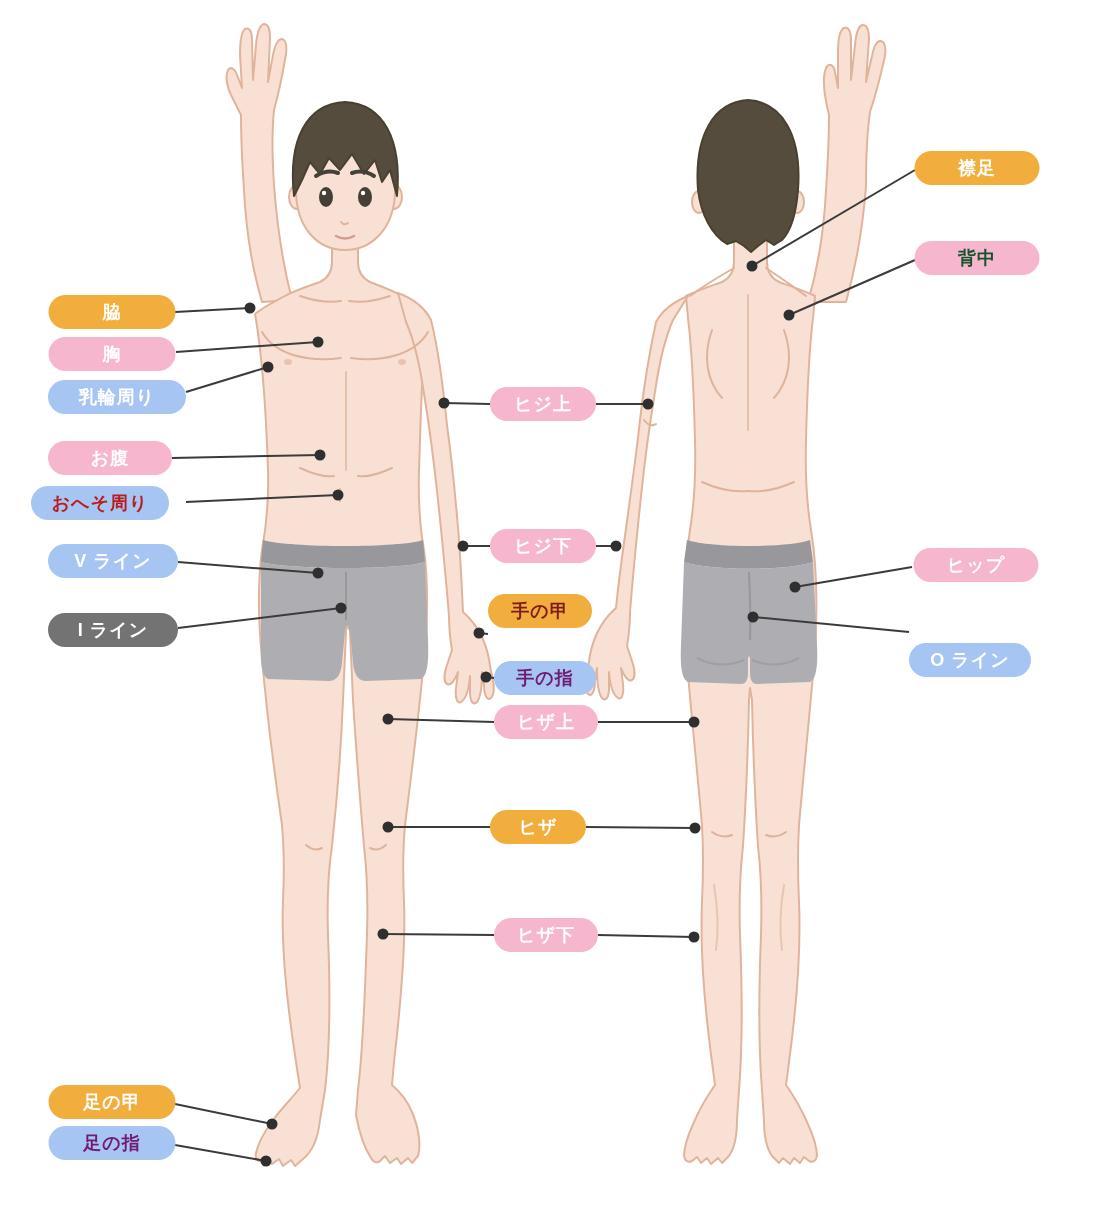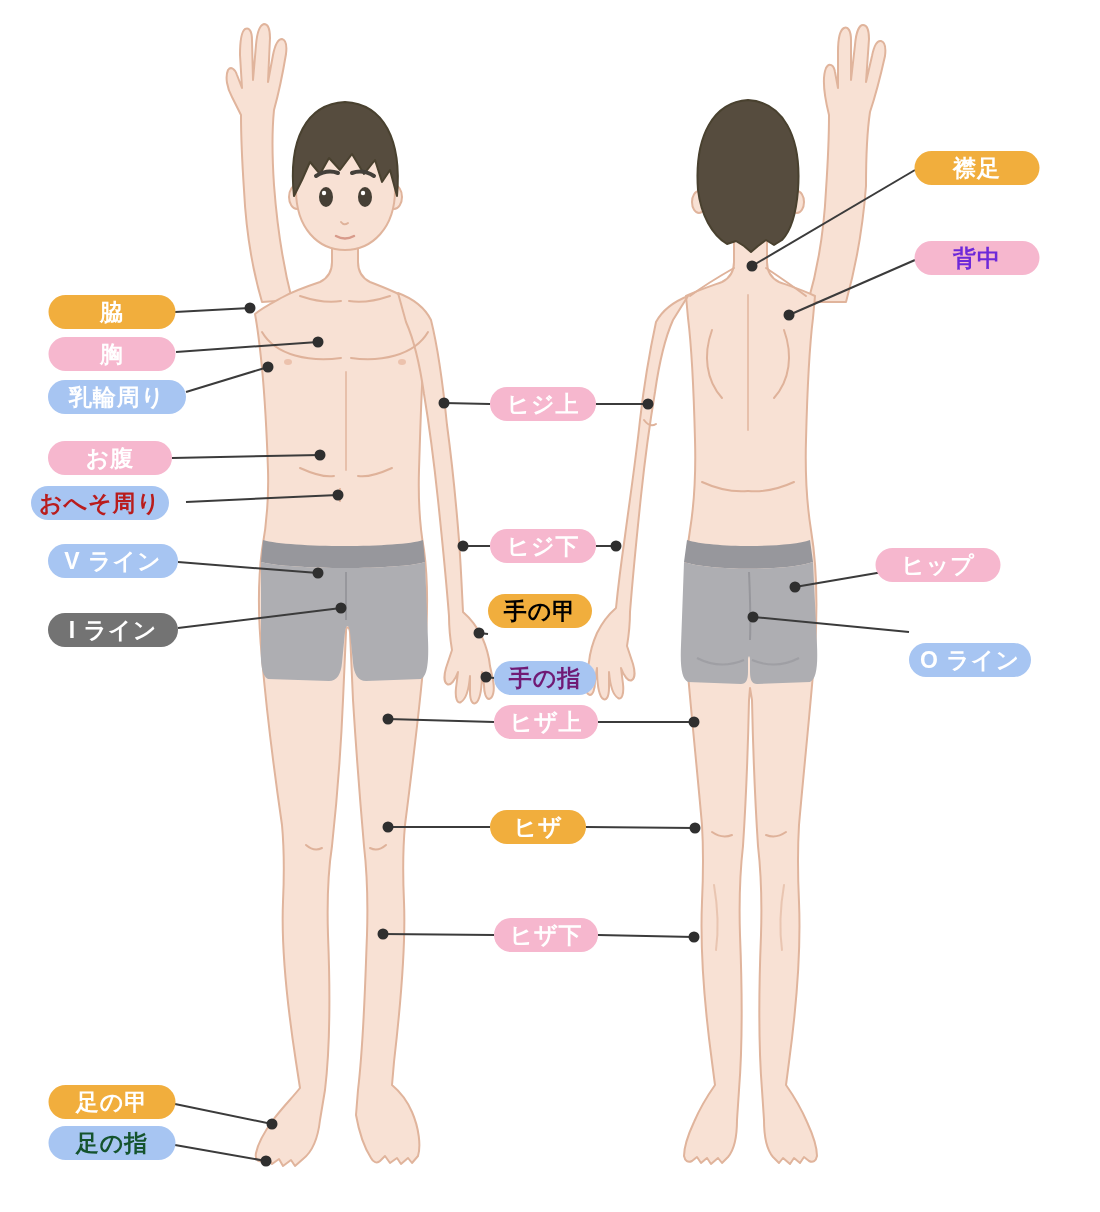--- a/index.html
+++ b/index.html
@@ -16,21 +16,21 @@
   .skin{fill:#f8e1d4;stroke:#e0b49c;stroke-width:2;stroke-linejoin:round;}
   .hair{fill:#564c3e;stroke:#49412f;stroke-width:2;stroke-linejoin:round;}
   .cl{fill:none;stroke:#dfb29a;stroke-width:2;stroke-linecap:round;}
   .brow{fill:none;stroke:#44403a;stroke-width:4;stroke-linecap:round;}
   .mouth{fill:none;stroke:#d89b8b;stroke-width:2.5;stroke-linecap:round;}
   .pill{
     position:absolute;height:34px;
     transform:translate(-50%,-50%);
     border-radius:17px;
     display:flex;align-items:center;justify-content:center;
-    color:#fff;font-weight:bold;font-size:23px;letter-spacing:1px;
+    color:#fff;font-weight:bold;font-size:18px;letter-spacing:1px;
     white-space:nowrap;z-index:3;
   }
   #labels{position:absolute;left:0;top:0;width:100%;height:100%;z-index:3;}
   #connectors-svg{z-index:2;}
 </style>
 </head>
 <body>
 
 <div class="canvas">
 
@@ -380,27 +380,27 @@
 
   <div id="labels">
       <div class="pill" style="left: 112px; top: 312px; width: 127px; background: rgb(241, 174, 61); color: rgb(255, 255, 255);">脇</div>
       <div class="pill" style="left: 112px; top: 354px; width: 127px; background: rgb(246, 183, 206); color: rgb(255, 255, 255);">胸</div>
       <div class="pill" style="left: 117px; top: 397px; width: 138px; background: rgb(167, 197, 242); color: rgb(255, 255, 255);">乳輪周り</div>
       <div class="pill" style="left: 110px; top: 458px; width: 124px; background: rgb(246, 183, 206); color: rgb(255, 255, 255);">お腹</div>
       <div class="pill" style="left: 100px; top: 503px; width: 138px; background: rgb(167, 197, 242); color: #b91c1c;">おへそ周り</div>
       <div class="pill" style="left: 113px; top: 561px; width: 130px; background: rgb(167, 197, 242); color: rgb(255, 255, 255);">V ライン</div>
       <div class="pill" style="left: 113px; top: 630px; width: 130px; background: #737373; color: rgb(255, 255, 255);">I ライン</div>
       <div class="pill" style="left: 112px; top: 1102px; width: 127px; background: rgb(241, 174, 61); color: rgb(255, 255, 255); text-align: right;">足の甲</div>
-      <div class="pill" style="left: 112px; top: 1143px; width: 127px; background: rgb(167, 197, 242); color: #14532d;">足の指</div>
+      <div class="pill" style="left: 112px; top: 1143px; width: 127px; background: rgb(167, 197, 242); color: #701a75;">足の指</div>
       <div class="pill" style="left: 543px; top: 404px; width: 106px; background: rgb(246, 183, 206); color: rgb(255, 255, 255);">ヒジ上</div>
       <div class="pill" style="left: 543px; top: 546px; width: 106px; background: rgb(246, 183, 206); color: rgb(255, 255, 255);">ヒジ下</div>
-      <div class="pill" style="left: 540px; top: 611px; width: 104px; background: rgb(241, 174, 61); color: #000000;">手の甲</div>
+      <div class="pill" style="left: 540px; top: 611px; width: 104px; background: rgb(241, 174, 61); color: #7f1d1d;">手の甲</div>
       <div class="pill" style="left: 545px; top: 678px; width: 102px; background: rgb(167, 197, 242); color: #701a75;">手の指</div>
       <div class="pill" style="left: 546px; top: 722px; width: 104px; background: rgb(246, 183, 206); color: rgb(255, 255, 255);">ヒザ上</div>
       <div class="pill" style="left: 538px; top: 827px; width: 96px; background: rgb(241, 174, 61); color: rgb(255, 255, 255);">ヒザ</div>
       <div class="pill" style="left: 546px; top: 935px; width: 104px; background: rgb(246, 183, 206); color: rgb(255, 255, 255);">ヒザ下</div>
       <div class="pill" style="left: 977px; top: 168px; width: 125px; background: rgb(241, 174, 61); color: rgb(255, 255, 255);">襟足</div>
-      <div class="pill" style="left: 977px; top: 258px; width: 125px; background: rgb(246, 183, 206); color: #6d28d9;">背中</div>
-      <div class="pill" style="left: 938px; top: 565px; width: 125px; background: rgb(246, 183, 206); color: rgb(255, 255, 255);">ヒップ</div>
+      <div class="pill" style="left: 977px; top: 258px; width: 125px; background: rgb(246, 183, 206); color: #14532d;">背中</div>
+      <div class="pill" style="left: 976px; top: 565px; width: 125px; background: rgb(246, 183, 206); color: rgb(255, 255, 255);">ヒップ</div>
       <div class="pill" style="left: 970px; top: 660px; width: 122px; background: rgb(167, 197, 242); color: rgb(255, 255, 255);">O ライン</div>
     </div>
 
 </div>
 
 </body></html>

